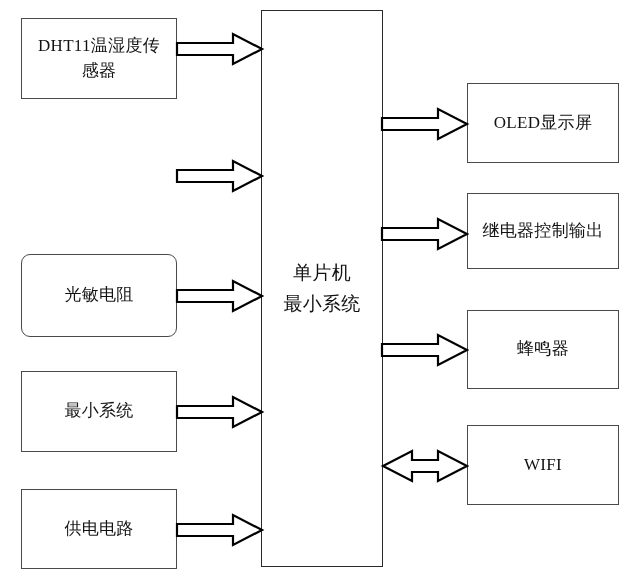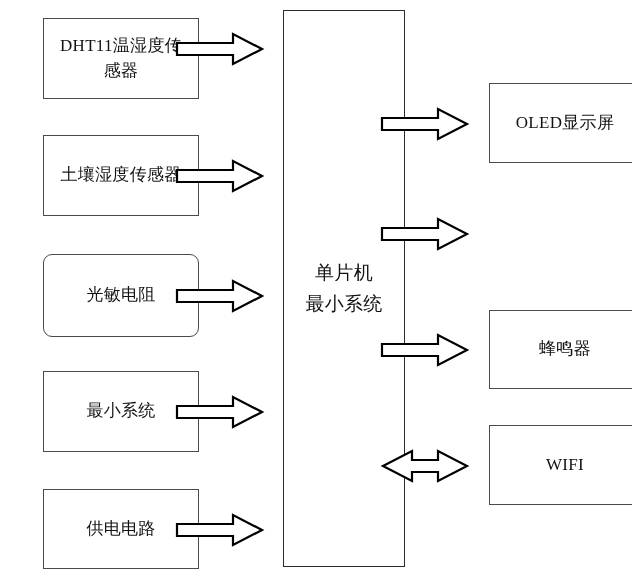--- a/index.html
+++ b/index.html
@@ -27,21 +27,20 @@
     align-items: center;
     justify-content: center;
     text-align: center;
     color: #121212;
     font-family: "Liberation Serif", "DejaVu Serif", serif;
     font-size: 17px;
     line-height: 1.45;
     letter-spacing: 0.3px;
     padding: 2px 6px;
     white-space: pre-line;
-    margin-left: 22px;
   }
   .node-label {
     display: block;
     width: 100%;
   }
   .node.mcu {
     border-color: #2a2a2a;
     align-items: center;
     justify-content: center;
   }
@@ -67,23 +66,20 @@
 </head>
 <body>
 
 <div id="diagram">
 
   <div class="node" style="left:21px; top:18px; width:156px; height:81px;">
     <span class="node-label">DHT11温湿度传
 感器</span>
   </div>
 
-  <div class="node" style="left:21px; top:135px; width:156px; height:81px;">
-    <span class="node-label">土壤湿度传感器</span>
-  </div>
 
   <div class="node" style="left:21px; top:254px; width:156px; height:83px;border-radius:9px;">
     <span class="node-label">光敏电阻</span>
   </div>
 
   <div class="node" style="left:21px; top:371px; width:156px; height:81px;">
     <span class="node-label">最小系统</span>
   </div>
 
   <div class="node" style="left:21px; top:489px; width:156px; height:80px;">
@@ -92,20 +88,23 @@
 
   <div class="node mcu" style="left:261px; top:10px; width:122px; height:557px;">
     <span class="node-label">单片机
 最小系统</span>
   </div>
 
   <div class="node" style="left:467px; top:83px; width:152px; height:80px;">
     <span class="node-label">OLED显示屏</span>
   </div>
 
+  <div class="node" style="left:467px; top:193px; width:152px; height:76px;">
+    <span class="node-label">继电器控制输出</span>
+  </div>
 
   <div class="node" style="left:467px; top:310px; width:152px; height:79px;">
     <span class="node-label">蜂鸣器</span>
   </div>
 
   <div class="node" style="left:467px; top:425px; width:152px; height:80px;">
     <span class="node-label">WIFI</span>
   </div>
 
   <div class="arrow" style="left:177px; top:33px; width:86px; height:32px;">

